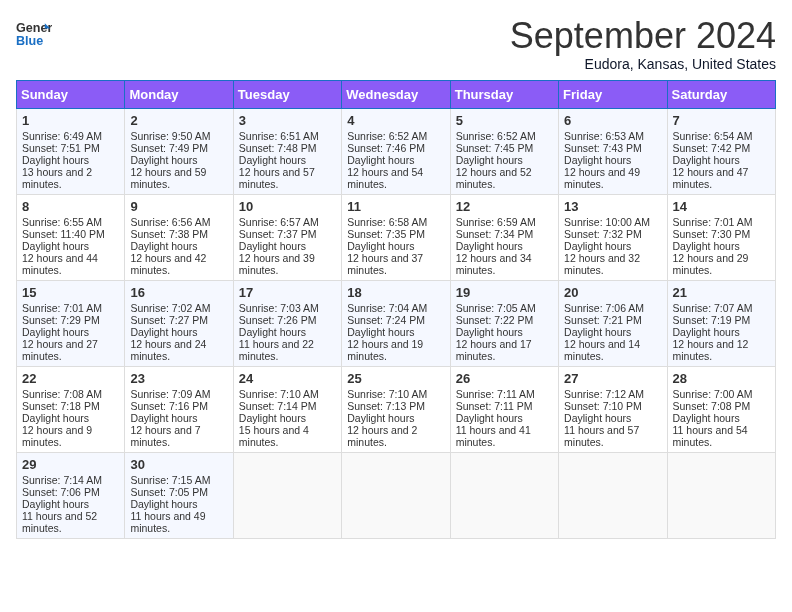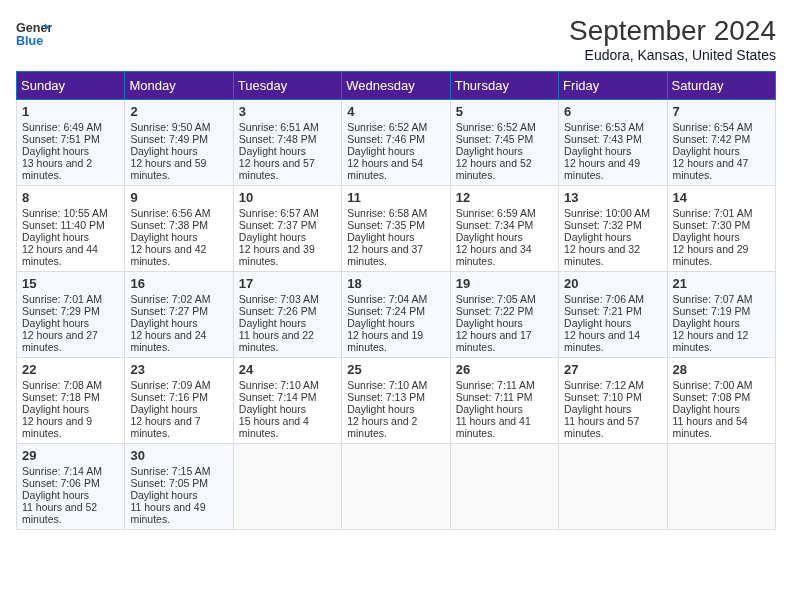--- a/index.html
+++ b/index.html
@@ -22,39 +22,39 @@
       gap: 4px;
     }
     .logo-icon {
       width: 36px;
       height: 36px;
     }
     .title-area {
       text-align: right;
     }
     .main-title {
-      font-size: 28px;
+      font-size: 36px;
       font-weight: normal;
       color: #333;
       line-height: 1.1;
     }
     .subtitle {
       font-size: 14px;
       color: #0f172a;
     }
     .calendar {
       width: 100%;
       border-collapse: collapse;
       border: 1px solid #ccc;
     }
     .calendar thead th {
-      background: #4c1d95;
+      background: #8b5cf6;
       color: #fff;
       font-size: 13px;
-      font-weight: normal;
+      font-weight: bold;
       padding: 6px 4px;
       text-align: left;
       border: 1px solid #1a6fc4;
     }
     .calendar tbody td {
       vertical-align: top;
       font-size: 10.5px;
       color: #333;
       padding: 4px 5px;
       border: 1px solid #ddd;
@@ -111,21 +111,21 @@
   <tr>
         <td><span class="day-num">1</span><span>Sunrise: 6:49 AM</span><br><span>Sunset: 7:51 PM</span><br><span>Daylight hours</span><br><span>13 hours and 2 minutes.</span></td>
         <td><span class="day-num">2</span><span>Sunrise: 9:50 AM</span><br><span>Sunset: 7:49 PM</span><br><span>Daylight hours</span><br><span>12 hours and 59 minutes.</span></td>
         <td><span class="day-num">3</span><span>Sunrise: 6:51 AM</span><br><span>Sunset: 7:48 PM</span><br><span>Daylight hours</span><br><span>12 hours and 57 minutes.</span></td>
         <td><span class="day-num">4</span><span>Sunrise: 6:52 AM</span><br><span>Sunset: 7:46 PM</span><br><span>Daylight hours</span><br><span>12 hours and 54 minutes.</span></td>
         <td><span class="day-num">5</span><span>Sunrise: 6:52 AM</span><br><span>Sunset: 7:45 PM</span><br><span>Daylight hours</span><br><span>12 hours and 52 minutes.</span></td>
         <td><span class="day-num">6</span><span>Sunrise: 6:53 AM</span><br><span>Sunset: 7:43 PM</span><br><span>Daylight hours</span><br><span>12 hours and 49 minutes.</span></td>
         <td><span class="day-num">7</span><span>Sunrise: 6:54 AM</span><br><span>Sunset: 7:42 PM</span><br><span>Daylight hours</span><br><span>12 hours and 47 minutes.</span></td>
       </tr>
       <tr>
-        <td><span class="day-num">8</span><span>Sunrise: 10:55 AM</span><br><span>Sunset: 11:40 PM</span><br><span>Daylight hours</span><br><span>12 hours and 44 minutes.</span></td>
+        <td><span class="day-num">8</span><span>Sunrise: 6:55 AM</span><br><span>Sunset: 11:40 PM</span><br><span>Daylight hours</span><br><span>12 hours and 44 minutes.</span></td>
         <td><span class="day-num">9</span><span>Sunrise: 6:56 AM</span><br><span>Sunset: 7:38 PM</span><br><span>Daylight hours</span><br><span>12 hours and 42 minutes.</span></td>
         <td><span class="day-num">10</span><span>Sunrise: 6:57 AM</span><br><span>Sunset: 7:37 PM</span><br><span>Daylight hours</span><br><span>12 hours and 39 minutes.</span></td>
         <td><span class="day-num">11</span><span>Sunrise: 6:58 AM</span><br><span>Sunset: 7:35 PM</span><br><span>Daylight hours</span><br><span>12 hours and 37 minutes.</span></td>
         <td><span class="day-num">12</span><span>Sunrise: 6:59 AM</span><br><span>Sunset: 7:34 PM</span><br><span>Daylight hours</span><br><span>12 hours and 34 minutes.</span></td>
         <td><span class="day-num">13</span><span>Sunrise: 10:00 AM</span><br><span>Sunset: 7:32 PM</span><br><span>Daylight hours</span><br><span>12 hours and 32 minutes.</span></td>
         <td><span class="day-num">14</span><span>Sunrise: 7:01 AM</span><br><span>Sunset: 7:30 PM</span><br><span>Daylight hours</span><br><span>12 hours and 29 minutes.</span></td>
       </tr>
       <tr>
         <td><span class="day-num">15</span><span>Sunrise: 7:01 AM</span><br><span>Sunset: 7:29 PM</span><br><span>Daylight hours</span><br><span>12 hours and 27 minutes.</span></td>
         <td><span class="day-num">16</span><span>Sunrise: 7:02 AM</span><br><span>Sunset: 7:27 PM</span><br><span>Daylight hours</span><br><span>12 hours and 24 minutes.</span></td>

